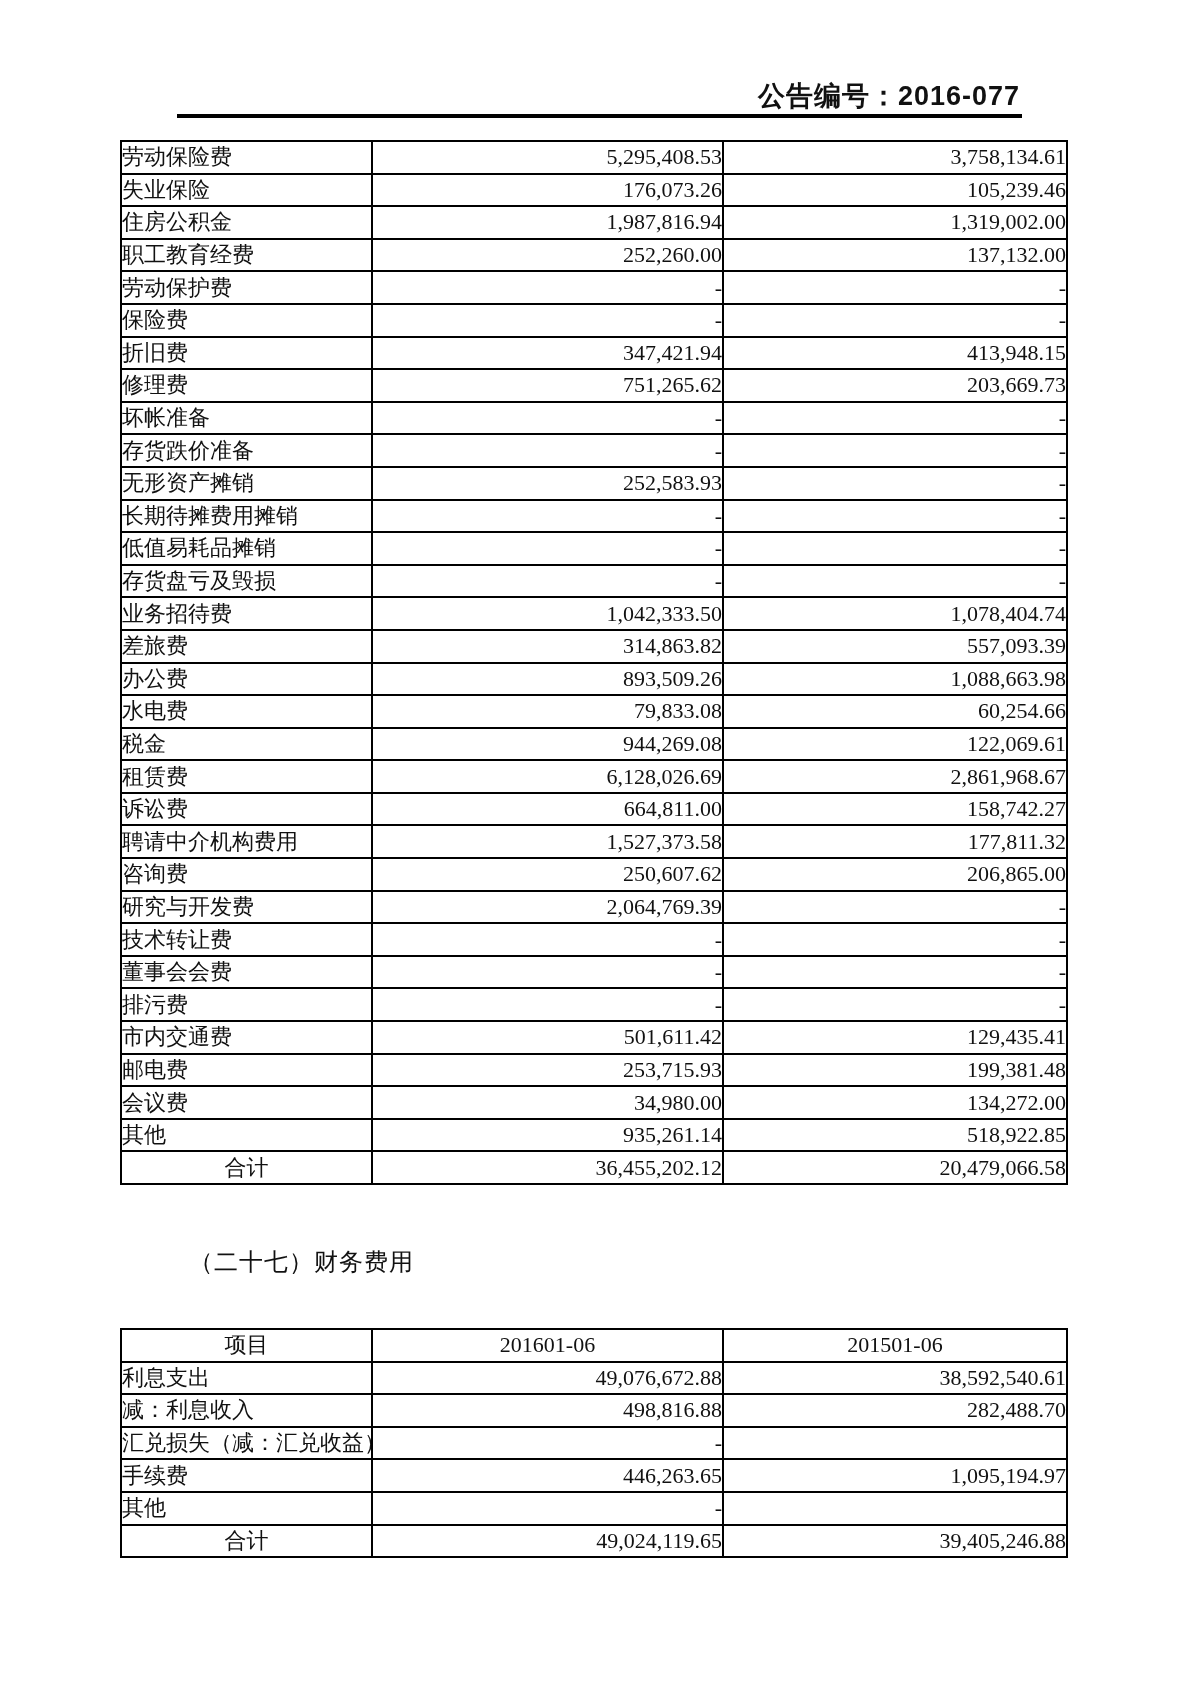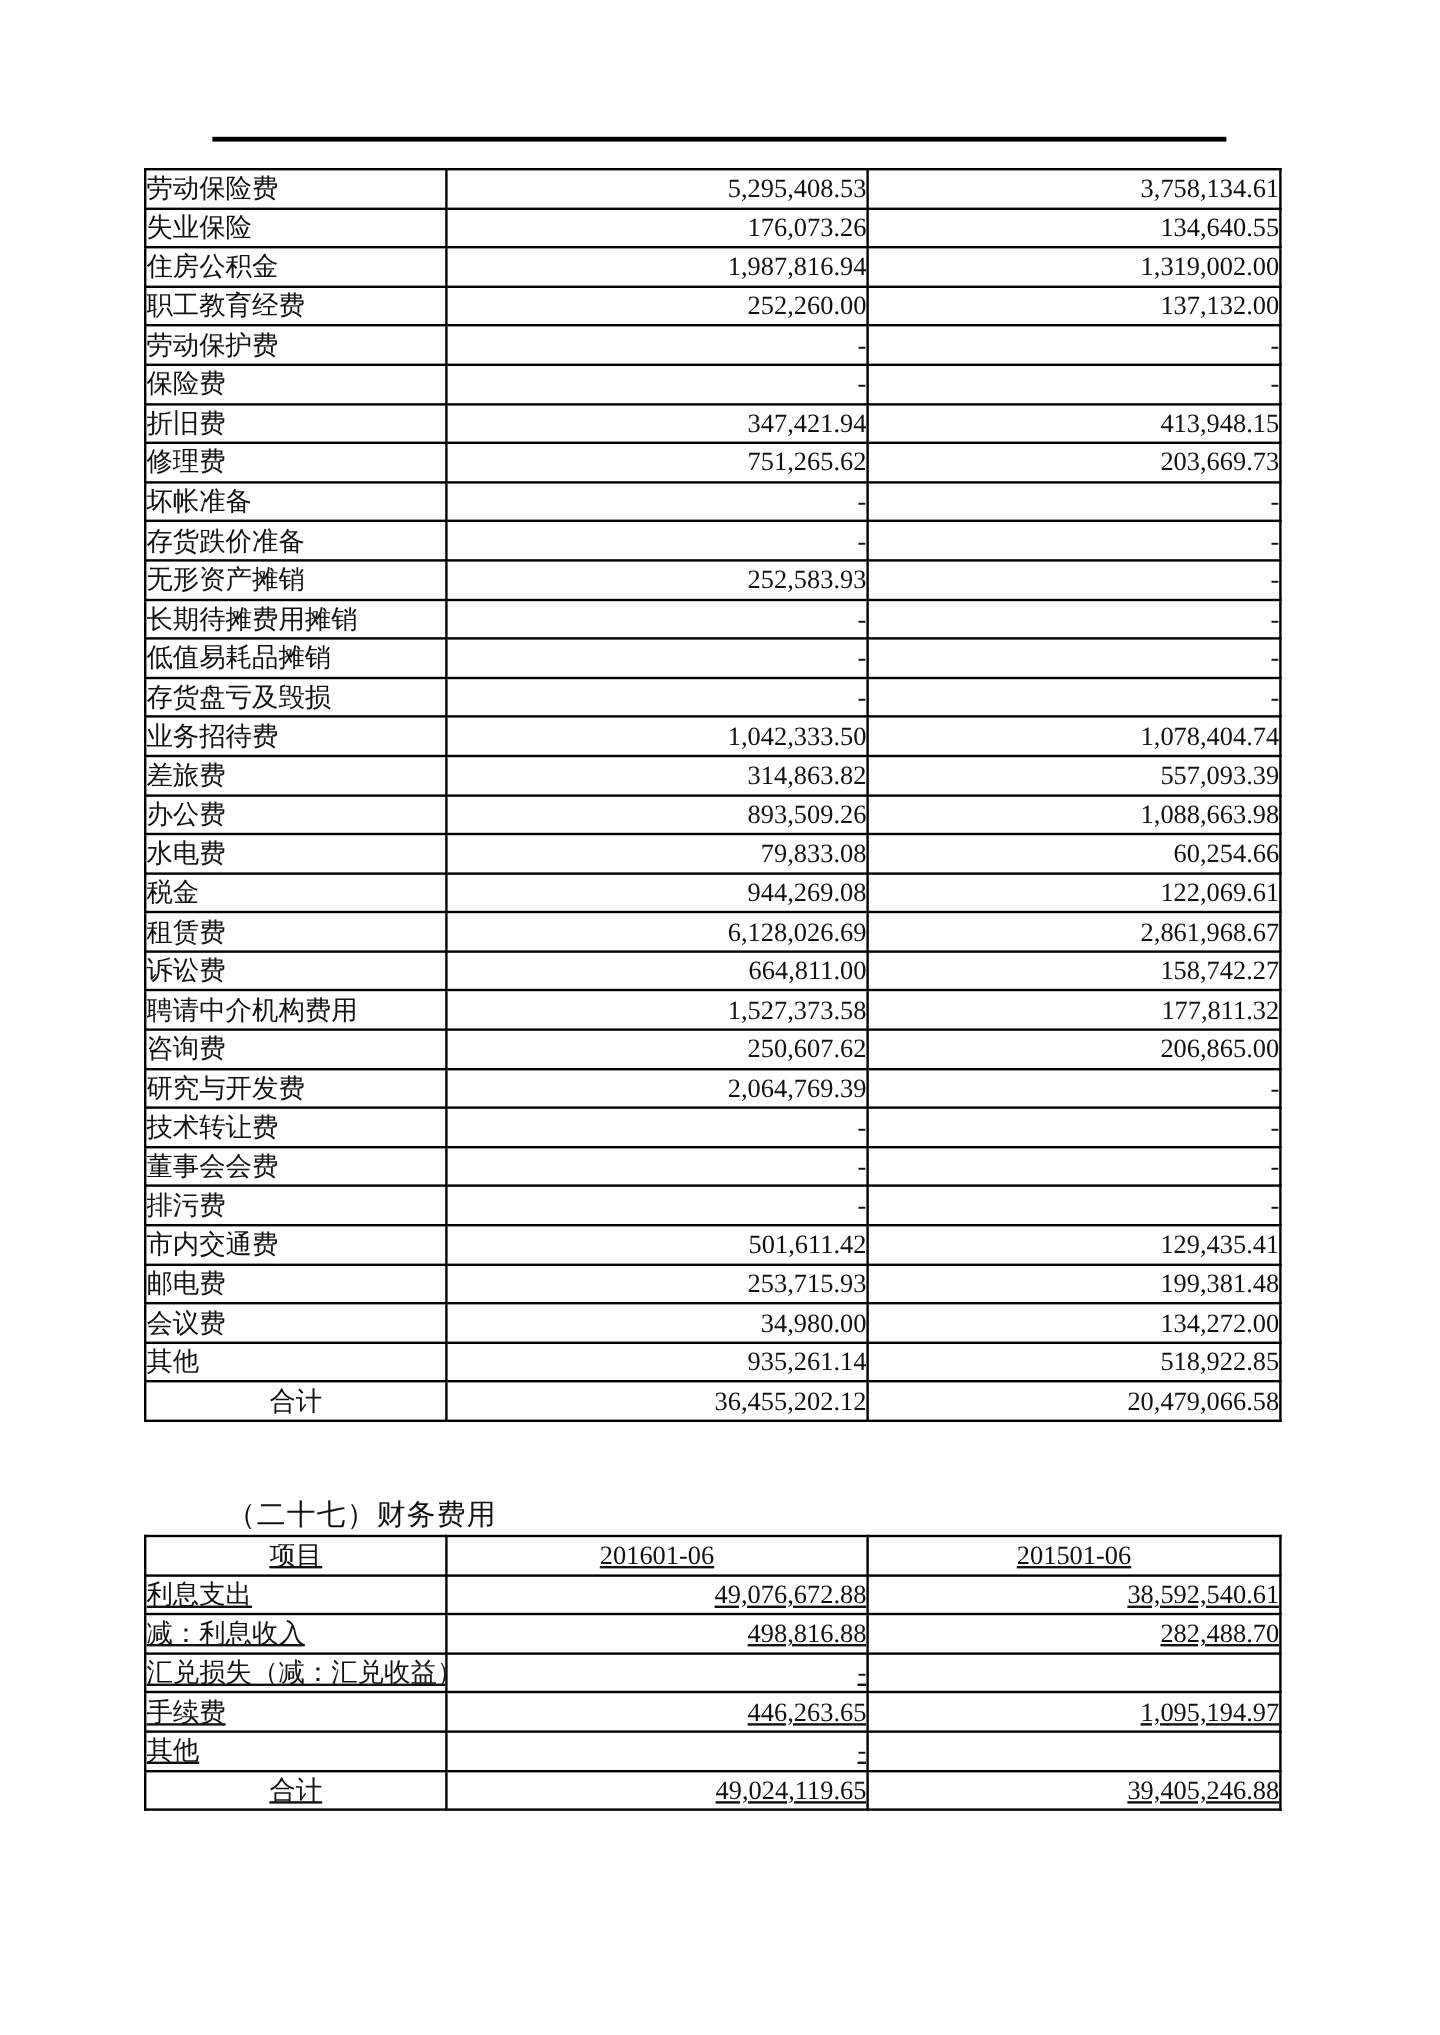--- a/index.html
+++ b/index.html
@@ -33,21 +33,21 @@
   table.fin {
     position: absolute;
     left: 120px;
     width: 946px;
     border-collapse: collapse;
     table-layout: fixed;
     background: #ffffff;
     border-radius: 22px;
   }
   #table1 { top: 140px; }
-  #table2 { top: 1279px; text-decoration: underline; }
+  #table2 { top: 1328px; }
   table.fin td, table.fin th {
     border: 2px solid #000000;
     font-size: 22px;
     font-weight: normal;
     height: 30.6px;
     padding: 0;
     white-space: nowrap;
     overflow: hidden;
     vertical-align: middle;
   }
@@ -61,39 +61,40 @@
     top: 1246px;
     font-size: 24px;
     letter-spacing: 1px;
   }
 </style>
 </head>
 <body>
 
 <div class="page">
 
+  <div class="doc-number">公告编号：2016-077</div>
 
   <div class="header-rule"></div>
 
   <table class="fin" id="table1">
     <colgroup>
       <col style="width:251px">
       <col style="width:351px">
       <col style="width:344px">
     </colgroup>
     <tbody>
         <tr>
           <td class="c-label">劳动保险费</td>
           <td class="c-num">5,295,408.53</td>
           <td class="c-num">3,758,134.61</td>
         </tr>
         <tr>
           <td class="c-label">失业保险</td>
           <td class="c-num">176,073.26</td>
-          <td class="c-num">134,640.55</td>
+          <td class="c-num">105,239.46</td>
         </tr>
         <tr>
           <td class="c-label">住房公积金</td>
           <td class="c-num">1,987,816.94</td>
           <td class="c-num">1,319,002.00</td>
         </tr>
         <tr>
           <td class="c-label">职工教育经费</td>
           <td class="c-num">252,260.00</td>
           <td class="c-num">137,132.00</td>

